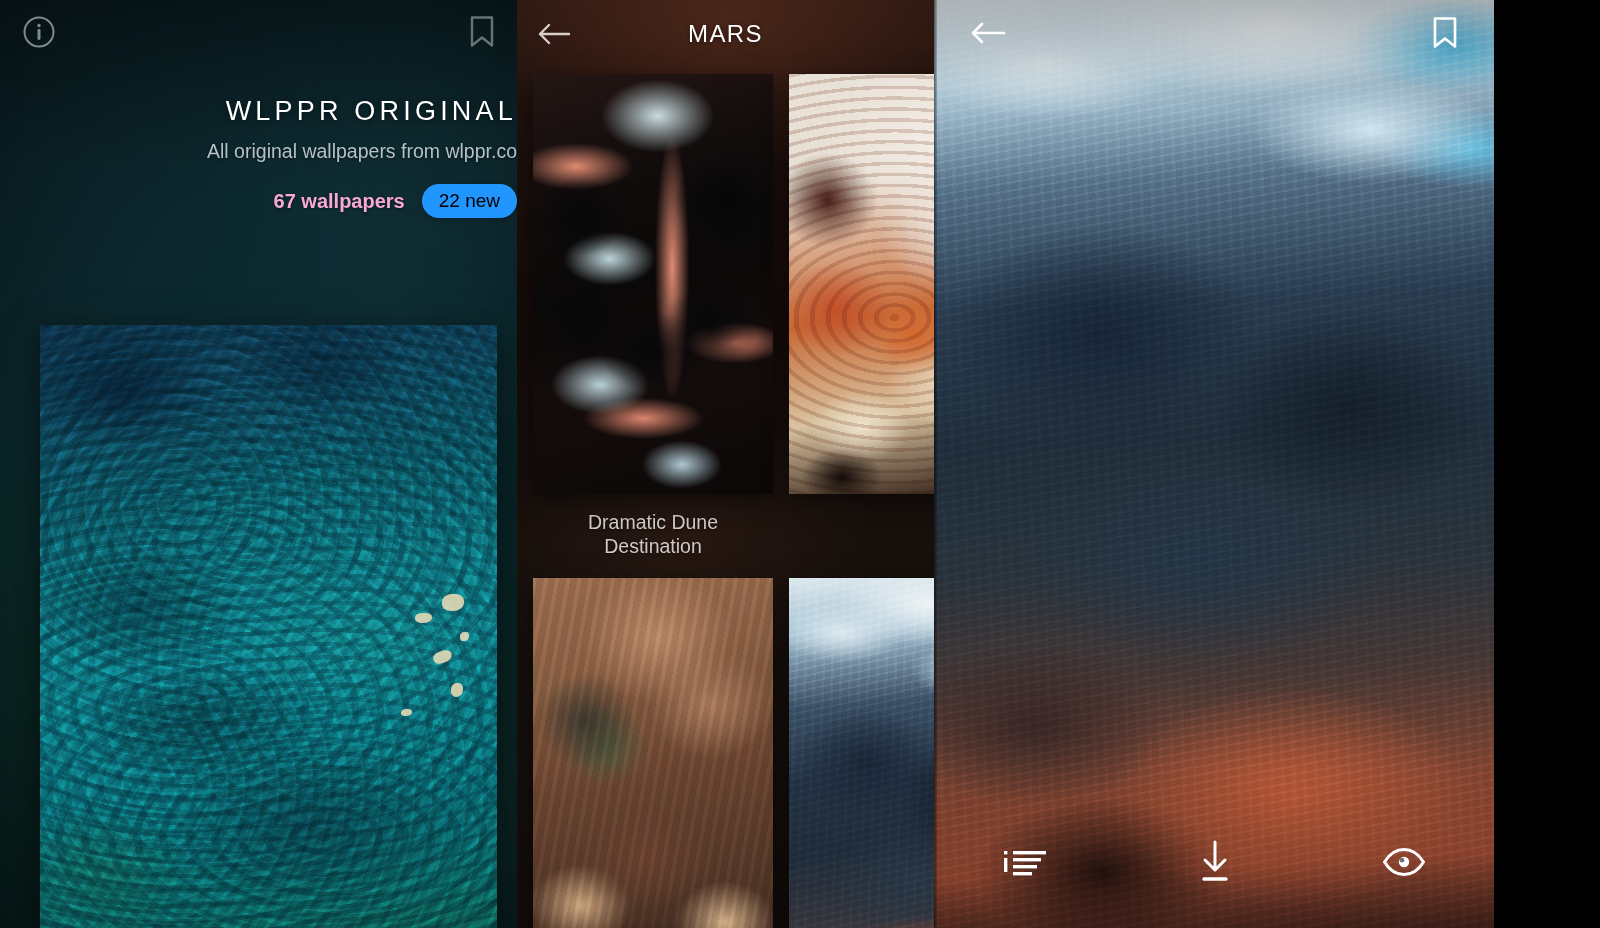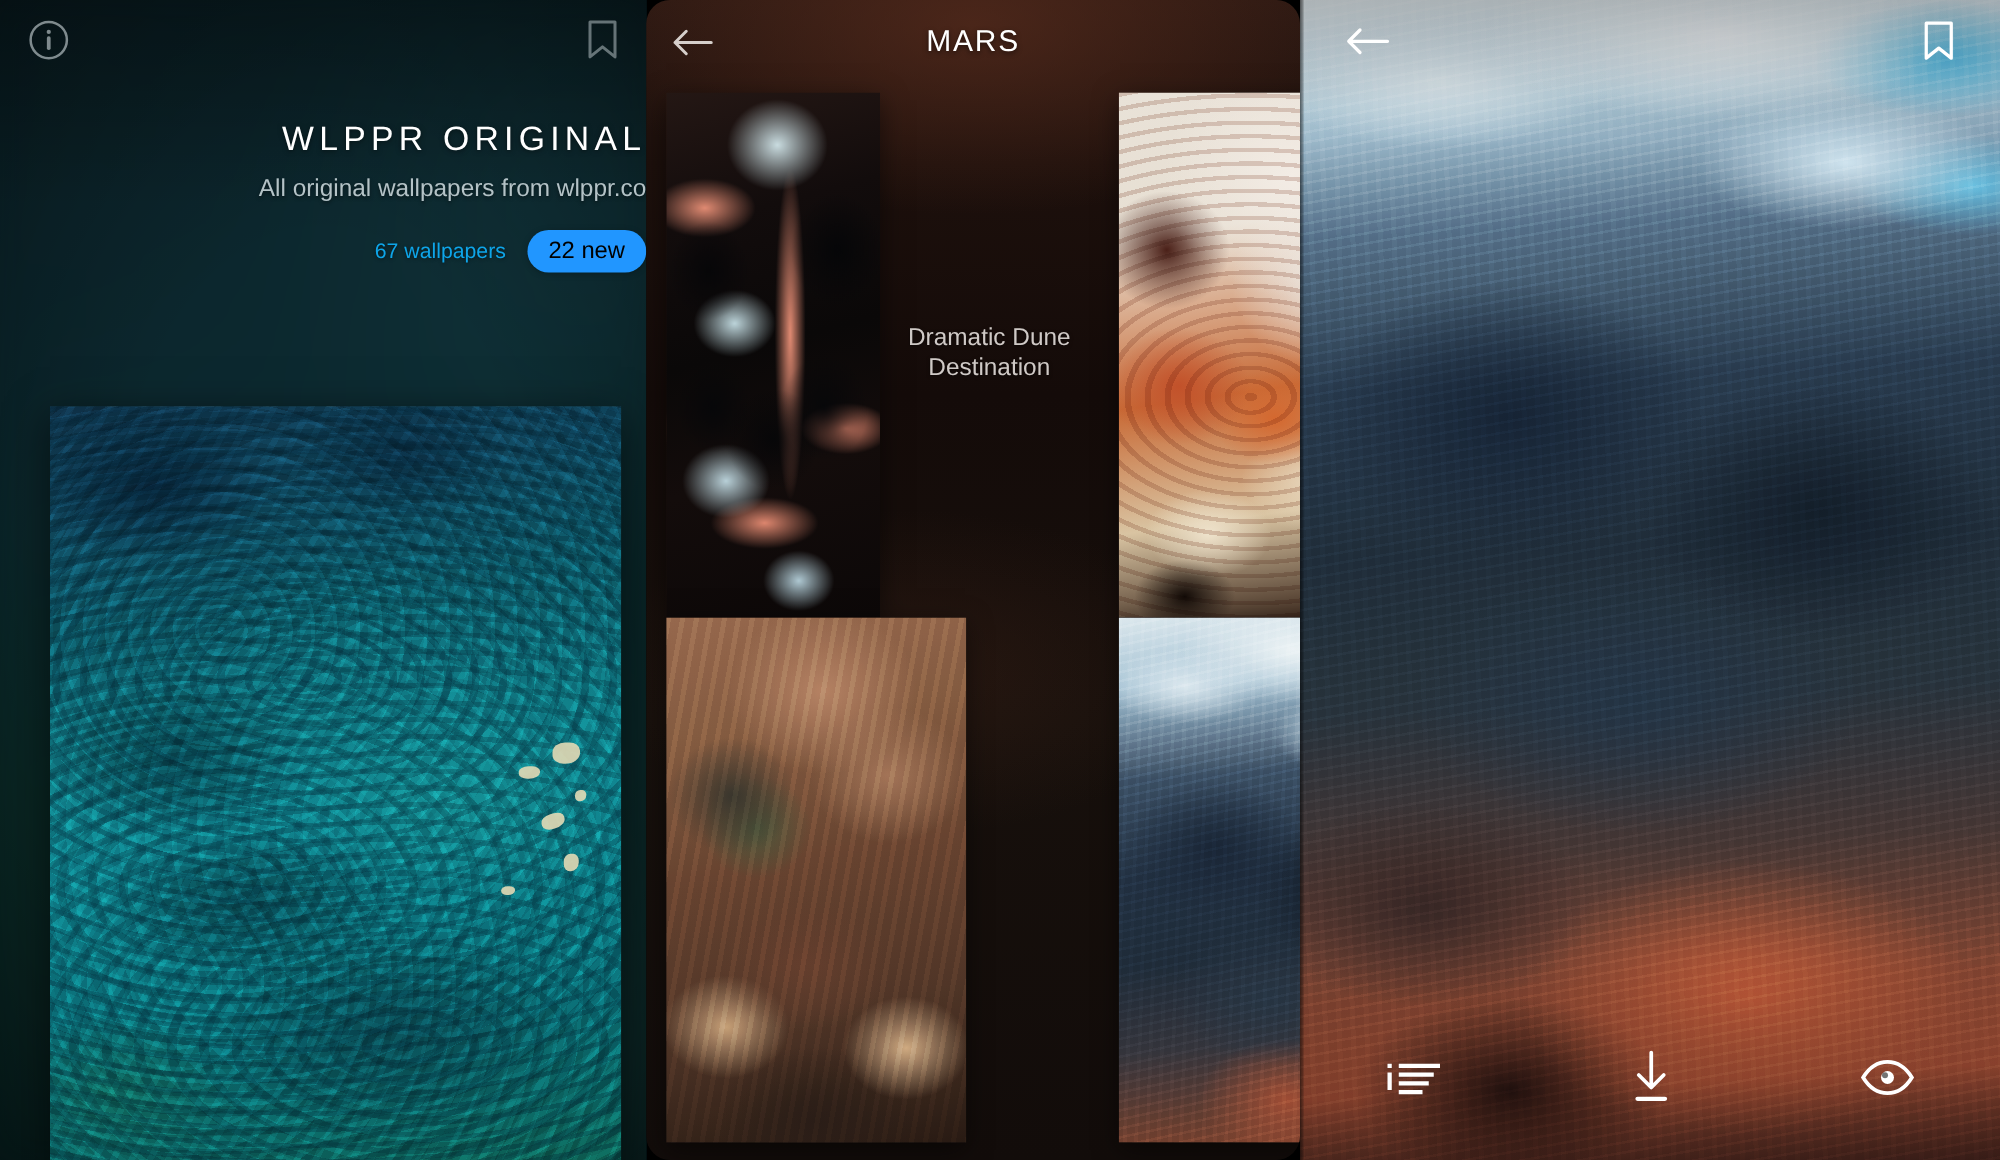--- a/index.html
+++ b/index.html
@@ -49,21 +49,21 @@
     letter-spacing:4.2px; text-shadow:0 1px 4px rgba(0,0,0,.5);
   }
   .coll-sub {
     margin-top:11px; color:#b4c2c6; font-size:19.5px;
     line-height:26px; text-align:center; font-weight:400;
     text-shadow:0 1px 3px rgba(0,0,0,.45); max-width:330px;
   }
   .coll-meta {
     margin-top:20px; display:flex; align-items:center; gap:17px;
   }
-  .coll-count { color:#0ea5e9; font-size:17px; font-weight:400;
+  .coll-count { color:#f9a8d4; font-size:20px; font-weight:700;
     text-shadow:0 1px 3px rgba(0,0,0,.45); }
   .badge-new {
     background:#2196ff; color:#000000; font-size:19px;
     padding:7px 17px 8px; border-radius:19px; line-height:1;
     box-shadow:0 1px 5px rgba(0,0,0,.25);
   }
 
   
   .feature-card {
     position:absolute; left:40px; top:325px; width:457px; height:640px;
@@ -103,23 +103,22 @@
   .island { position:absolute; background:#ded8b4; border-radius:46% 38% 52% 40%; opacity:.92; }
   .i1 { left:82%; top:45%; width:17px; height:10px; }
   .i2 { left:88%; top:42%; width:22px; height:17px; }
   .i3 { left:86%; top:51%; width:19px; height:12px; transform:rotate(-16deg); }
   .i4 { left:90%; top:56%; width:12px; height:14px; }
   .i5 { left:79%; top:60%; width:11px; height:7px; }
   .i6 { left:92%; top:48%; width:9px; height:9px; }
 
   
   .panel-mid {
-    position:relative; width:523px; height:928px; overflow:hidden;
+    position:relative; width:417px; height:928px; overflow:hidden;
     background:linear-gradient(180deg,#2b1812 0%, #1d100c 14%, #140b09 34%, #17100c 62%, #120c0a 100%);
-    border-radius:19px;
   }
   .mid-glow {
     position:absolute; inset:0;
     background:
       radial-gradient(ellipse 80% 22% at 50% 2%, rgba(92,46,30,.65) 0%, rgba(40,20,14,0) 75%),
       radial-gradient(ellipse 60% 18% at 40% 58%, rgba(70,38,26,.35) 0%, rgba(30,16,12,0) 78%);
   }
   .top-bar-mid {
     position:relative; height:68px; display:flex; align-items:center;
     padding:0 20px; z-index:5;
@@ -127,21 +126,21 @@
   .ico-back { width:34px; height:26px; }
   .mid-title {
     position:absolute; left:0; right:0; text-align:center;
     color:#fff; font-size:24px; letter-spacing:1.4px; font-weight:400;
     text-shadow:0 1px 4px rgba(0,0,0,.55); pointer-events:none;
   }
   .grid {
     position:relative; z-index:4; padding:6px 16px 0;
     display:grid; grid-template-columns:1fr 1fr; column-gap:16px; row-gap:0;
   }
-  .cell { display:flex; flex-direction:row; align-items:center; }
+  .cell { display:flex; flex-direction:column; align-items:center; }
   .thumb {
     position:relative; width:240px; height:420px; overflow:hidden;
     box-shadow:0 6px 20px rgba(0,0,0,.5);
   }
   .thumb-cap {
     color:#cfc9c6; font-size:19.5px; line-height:24px;
     text-align:center; padding:16px 4px 20px; max-width:230px;
     text-shadow:0 1px 3px rgba(0,0,0,.5);
   }
   

